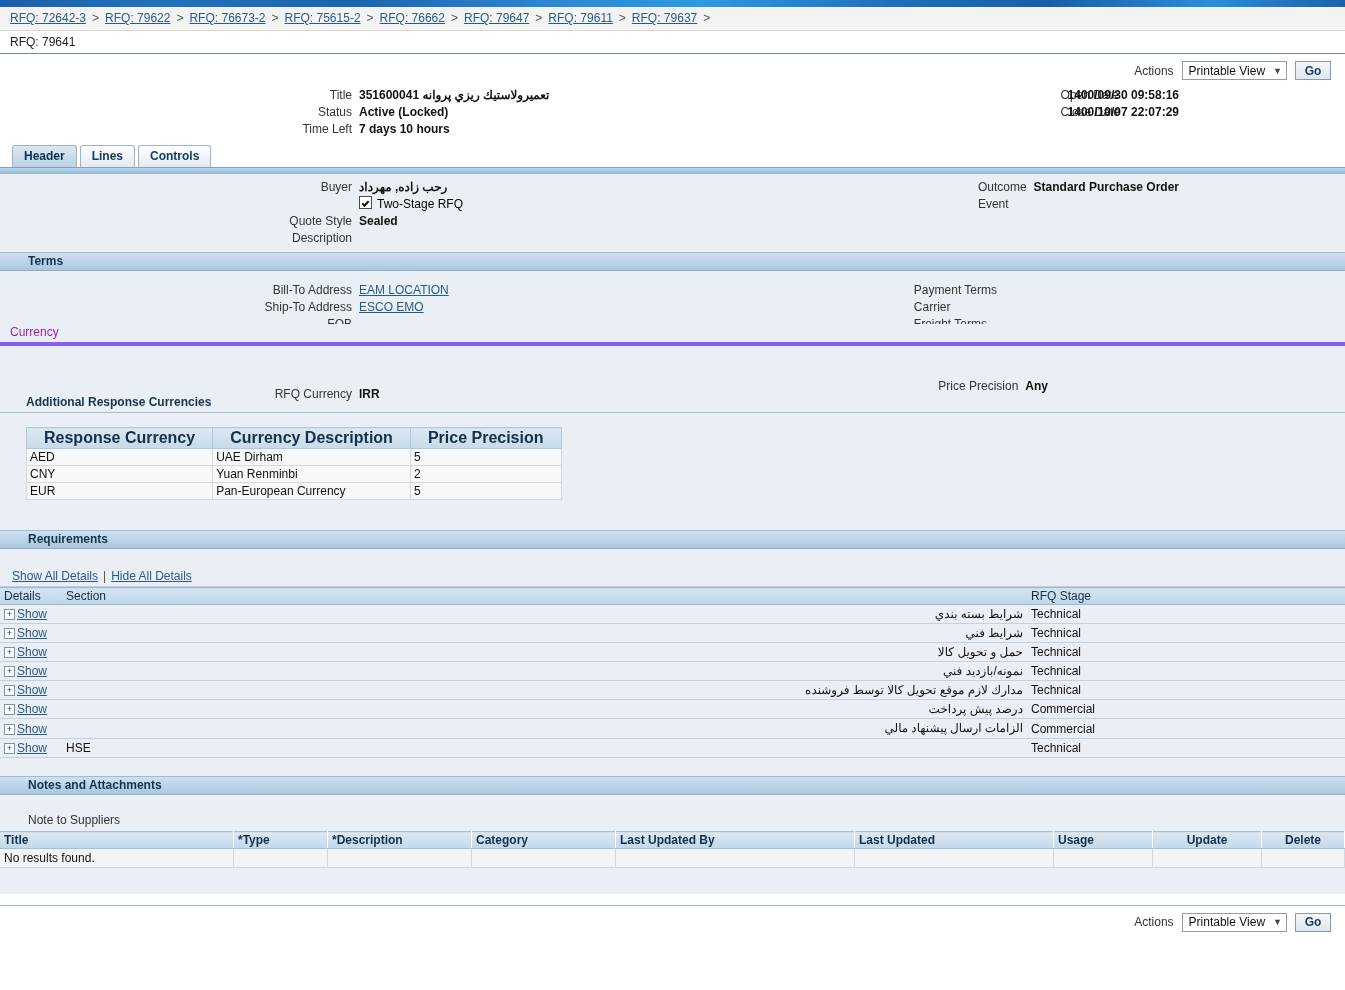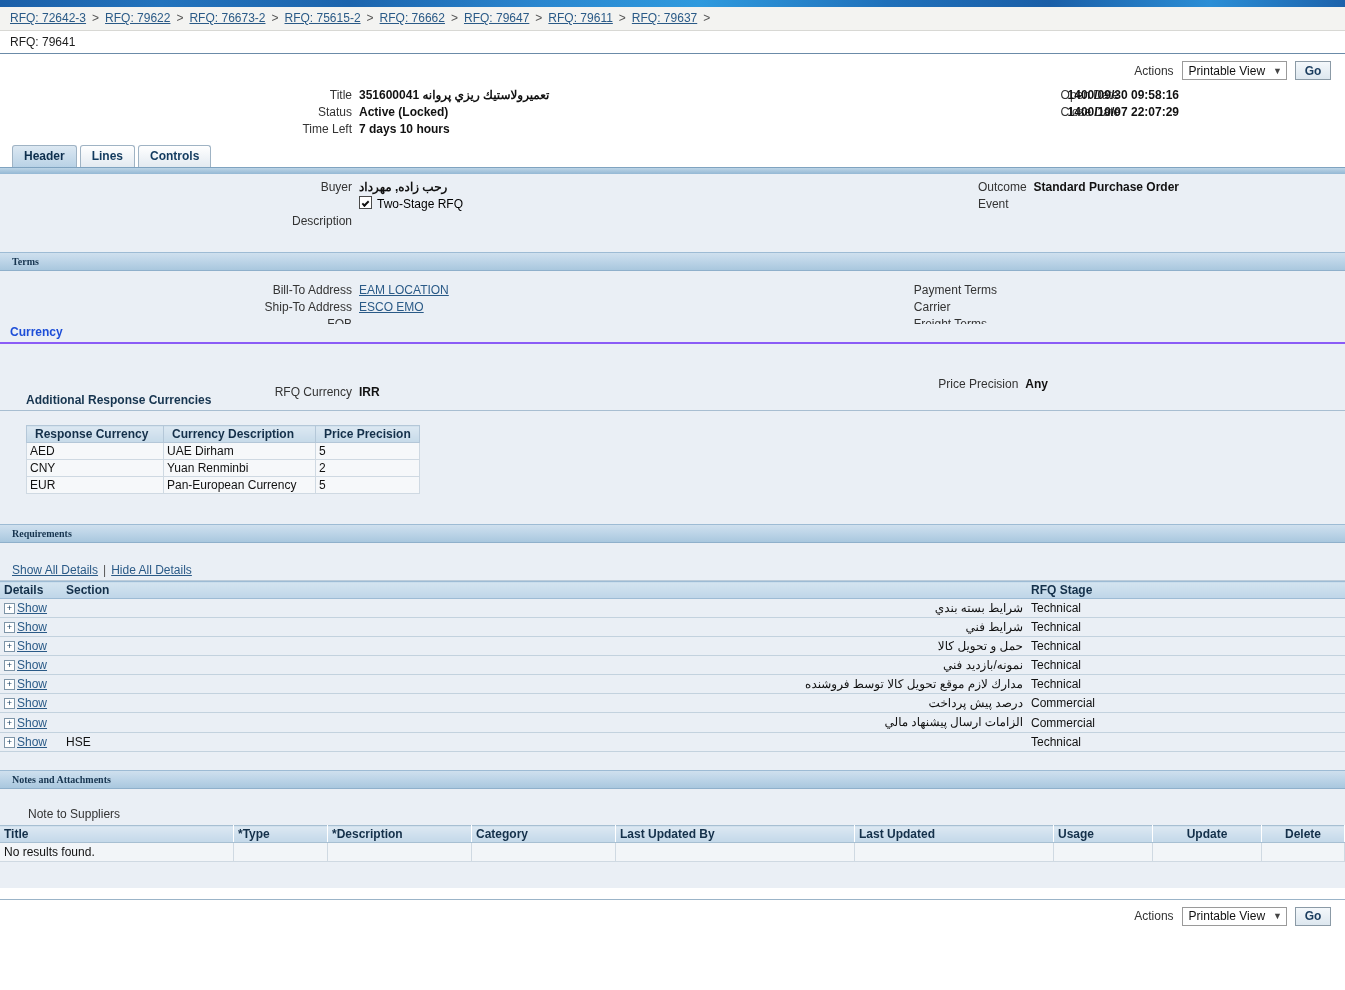--- a/index.html
+++ b/index.html
@@ -85,50 +85,50 @@
   .tab.active{
     background:linear-gradient(to bottom,#dce8f2,#b9d2e6);color:#0d2e4d;
   }
   .tabstrip{
     height:6px;background:linear-gradient(to bottom,#bcd4e6,#94b8d4);
     border-top:1px solid #7fa3c0;
   }
   
   .panel{background:#eaeff5;position:relative;}
   .sechead{
-    height:17px;line-height:17px;font-size:10px;font-weight:bold;color:#16344f;
-    padding-left:12px;
+    height:17px;line-height:17px;font-size:12px;font-weight:bold;color:#16344f;
+    padding-left:28px;
     background:linear-gradient(to bottom,#cfe0ee 0%,#bed5e8 45%,#a9c7de 100%);
-    border-top:1px solid #9dbbd4;border-bottom:1px solid #8fb0cb;font-family:Liberation Serif, serif;
+    border-top:1px solid #9dbbd4;border-bottom:1px solid #8fb0cb;
   }
   .subhead{
-    font-size:12px;font-weight:bold;color:#1d4ed8;padding-left:10px;
-    border-bottom:2px solid #8b5cf6;height:18px;line-height:16px;
+    font-size:12px;font-weight:normal;color:#a21caf;padding-left:10px;
+    border-bottom:4px solid #8b5cf6;height:18px;line-height:16px;
   }
   .subhead2{
     font-size:12px;font-weight:bold;color:#16344f;padding-left:26px;
     border-bottom:1px solid #a8bed1;height:18px;line-height:16px;
   }
   
   table{border-collapse:collapse;font-size:12px;}
   .curtable{margin:14px 0 0 26px;background:#fff;}
   .curtable th{
     background:linear-gradient(to bottom,#dce8f2,#c6dae9);
     border:1px solid #b4c7d8;font-weight:bold;color:#14304a;
-    text-align:left;padding:1px 8px;white-space:nowrap;font-size:12px;margin-top:8px;
+    text-align:left;padding:1px 17px;white-space:nowrap;font-size:16px;margin-top:8px;
   }
   .curtable td{
     border:1px solid #cfd9e2;padding:1px 3px;background:#f6f8fa;
     color:#111;font-size:12px;
   }
   .reqtable{width:100%;}
   .reqtable th{
     background:linear-gradient(to bottom,#d4e4f0,#bed5e8);
     border-top:1px solid #9dbbd4;border-bottom:1px solid #9dbbd4;
-    font-weight:bold;color:#14304a;text-align:left;padding:1px 4px;font-size:12px;
+    font-weight:normal;color:#14304a;text-align:left;padding:1px 4px;font-size:12px;
   }
   .reqtable td{
     border-bottom:1px solid #c3d2de;padding:2px 4px;font-size:12px;color:#111;
     background:transparent;
   }
   .plusicon{
     display:inline-block;width:9px;height:9px;line-height:8px;text-align:center;
     border:1px solid #7e95a8;background:#fff;color:#123a5e;font-size:9px;
     font-family:"Liberation Sans",sans-serif;vertical-align:middle;margin-right:2px;
   }
@@ -251,20 +251,24 @@
         <div class="k" style="width:352px;">Buyer</div>
         <div class="v rtl">رحب زاده, مهرداد</div>
       </div>
       <div class="kv">
         <div class="k" style="width:352px;"></div>
         <div>
           <span class="chk"></span><span>Two-Stage RFQ</span>
         </div>
       </div>
       <div class="kv">
+        <div class="k" style="width:352px;">Quote Style</div>
+        <div class="v">Sealed</div>
+      </div>
+      <div class="kv">
         <div class="k" style="width:352px;">Description</div>
         <div class="v"></div>
       </div>
     </div>
     <div class="kvlist" style="right:166px;top:5px;">
       <div class="kv">
         <div class="k" style="white-space:nowrap;">Outcome</div>
         <div class="v">Standard Purchase Order</div>
       </div>
       <div class="kv">

